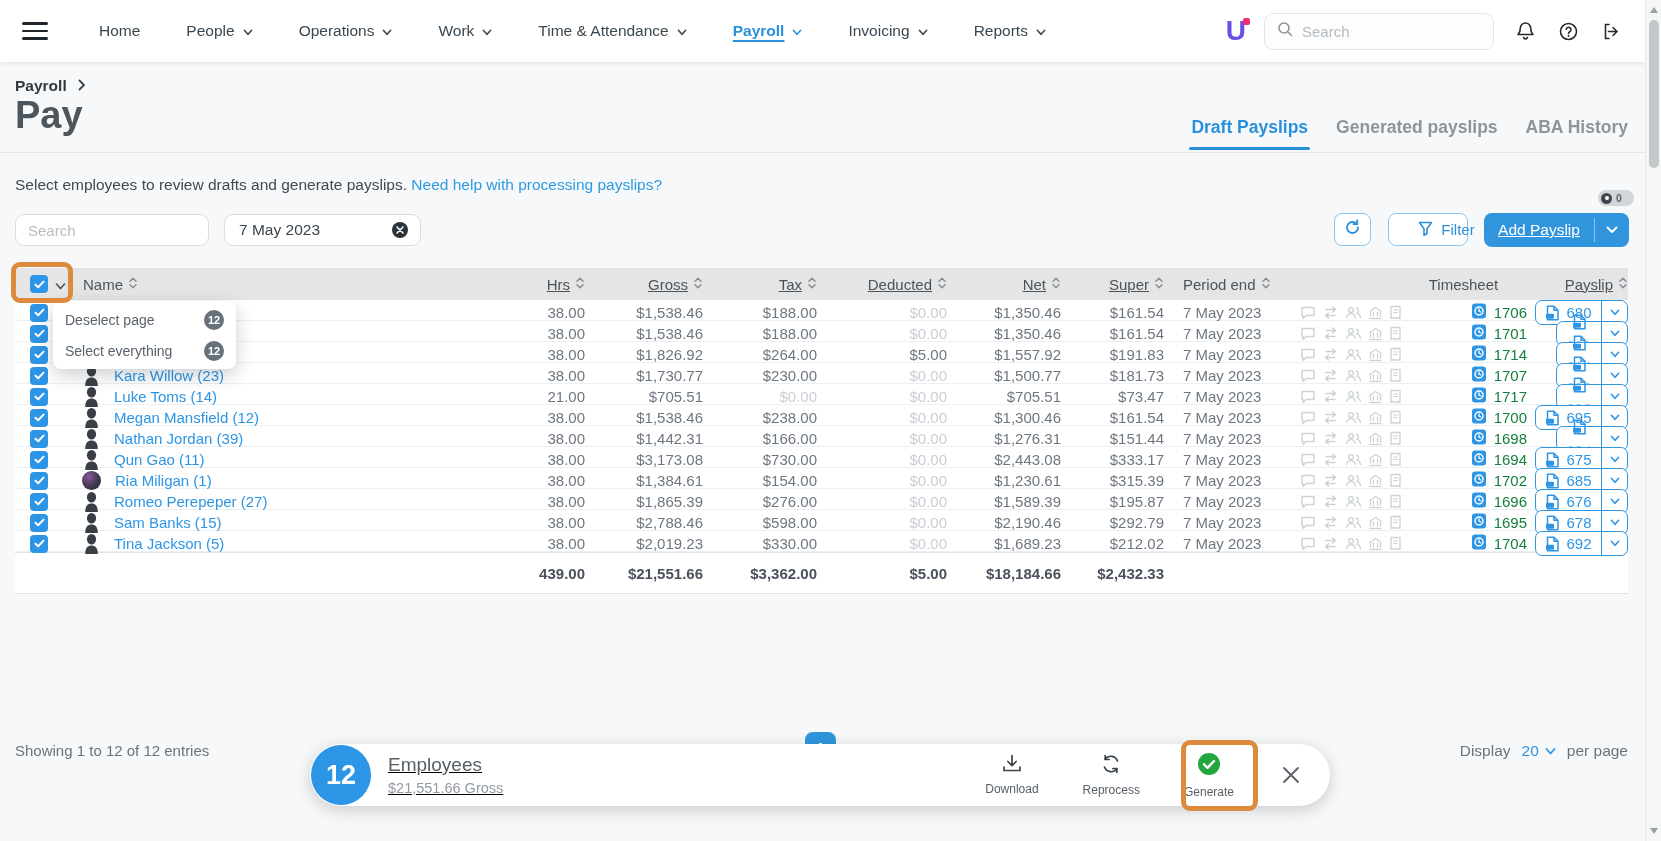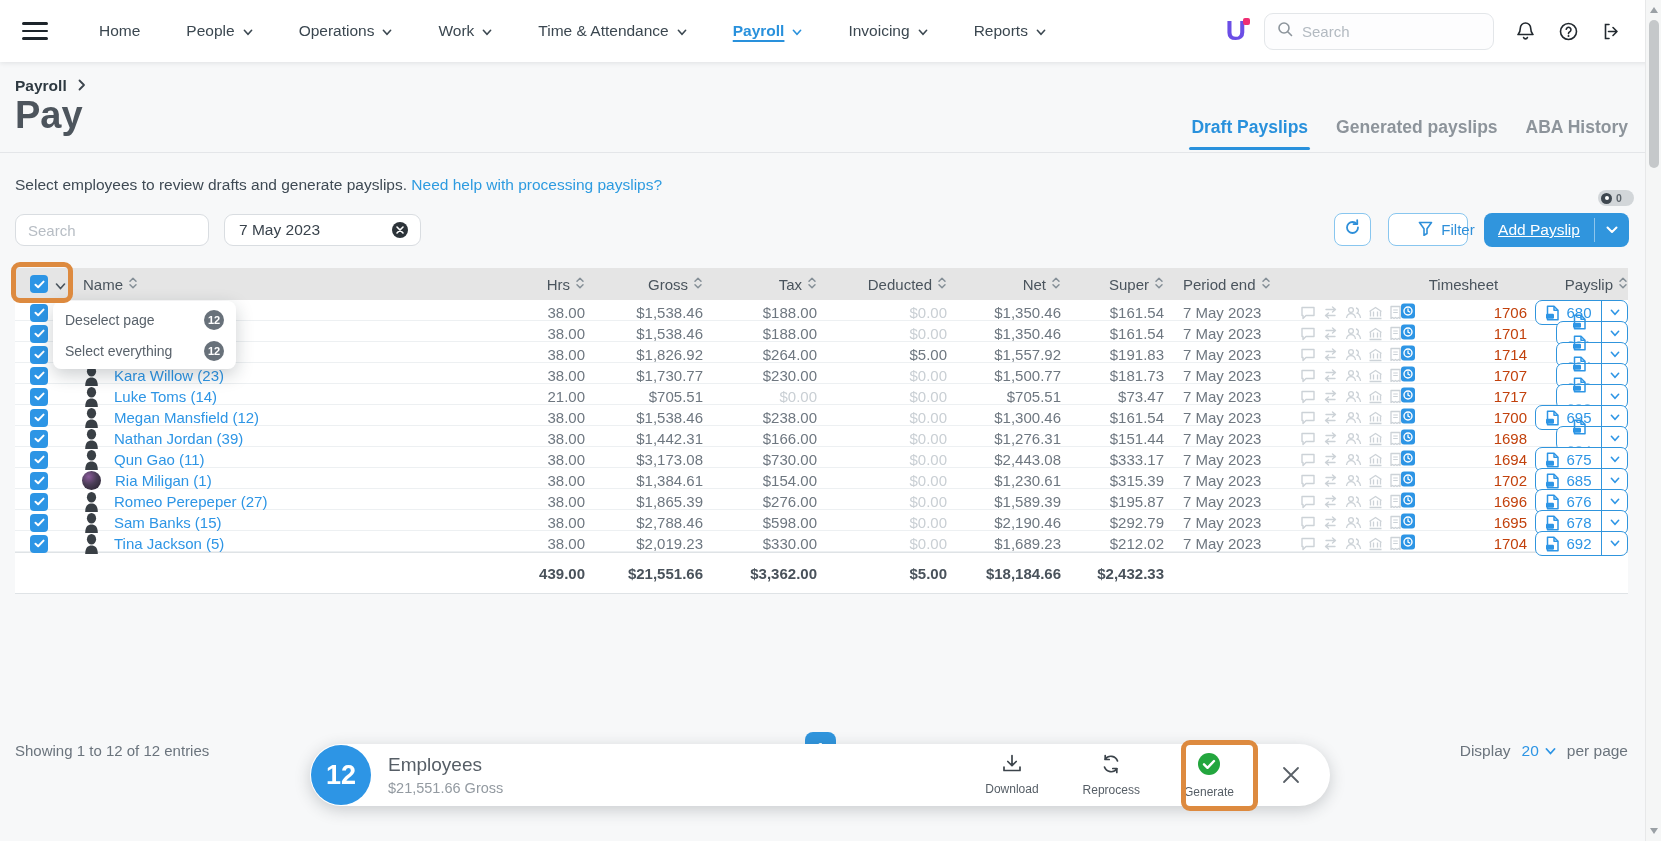--- a/index.html
+++ b/index.html
@@ -68,40 +68,40 @@
   .btn-add .main { width:110px; display:flex; align-items:center; justify-content:center; font-size:15.5px;text-decoration:underline; }
   .btn-add .sep { width:1px; background:rgba(255,255,255,.45); margin:5px 0; }
   .btn-add .caret { flex:1; display:flex; align-items:center; justify-content:center; }
 
   
   .table { position:absolute; left:15px; top:268px; width:1613px; z-index:1; }
   .grid { display:grid; grid-template-columns:65px 425px 80px 118px 114px 130px 114px 103px 136px 100px 127px 101px;
           align-items:center; }
   .thead { height:32px; background:#e5e5e5; font-size:15px; color:#4a545d; }
   .hcell { display:flex; align-items:center; gap:5px; }
-  .h-right { justify-content:flex-end; }
+  .h-right { justify-content:flex-end;text-decoration:underline; }
   .h-center { justify-content:center; }
   .h-name { padding-left:3px; }
   .h-period { padding-left:19px; }
   .cb-wrap { display:flex; align-items:center; gap:7px; padding-left:15px; }
   .checkbox { width:18px; height:18px; border-radius:4px; background:#2d95e5; display:flex; align-items:center;
               justify-content:center; cursor:pointer; flex:none; }
   .trow { height:21px; background:#fff; border-bottom:1px solid #edf0f2; font-size:15px; color:#6e7780; }
   .cell-cb { padding-left:15px; }
   .cell-name { display:flex; align-items:center; gap:14px; padding-left:3px; }
   .avatar { display:flex; width:17px; }
   .avatar-photo { width:19px; height:19px; border-radius:50%; flex:none; margin-left:-1px;
       background:radial-gradient(circle at 35% 30%, #8a5a9a 0%, #4a3d56 45%, #221d28 100%); }
   .name-link { color:#2d95e5; cursor:pointer; white-space:nowrap; }
   .num { text-align:right; justify-self:end; }
   .muted { color:#c9cfd4; }
   .cell-period { padding-left:19px; }
   .row-icons { display:flex; gap:6px; align-items:center; }
   .row-icons span { display:flex; cursor:pointer; }
-  .cell-ts { display:flex; align-items:center; justify-content:space-between; gap:7px; color:#c2410c; cursor:pointer; }
+  .cell-ts { display:flex; align-items:center; justify-content:flex-end; gap:7px; color:#15803d; cursor:pointer; }
   .cell-pay { justify-self:end; }
   .pay-btn { height:25px; border:1.5px solid #3095dd; border-radius:7px; background:#fff; display:flex;
              align-items:center; cursor:pointer; }
   .pay-btn .left { display:flex; align-items:center; gap:7px; padding:0 9px 0 9px; font-size:15px; color:#2d95e5; }
   .pay-btn .left.light { color:#8cc0e8;flex-direction:column; }
   .pay-btn .vsep { width:1.5px; align-self:stretch; background:#3095dd; }
   .pay-btn .dd { width:25px; display:flex; align-items:center; justify-content:center; }
   .totals { height:42px; background:#fff; border-top:1px solid #dfe3e6; border-bottom:1px solid #dfe3e6;
             font-size:15px; font-weight:700; color:#49525b; }
 
@@ -122,21 +122,21 @@
   .pg-prev { left:780px; top:738px; }
   .pg-next { left:858px; top:738px; }
   .pg-page { position:absolute; left:805px; top:732px; width:31px; height:31px; border-radius:8px; background:#3095dd;
              color:#fff; font-size:15px; font-weight:700; display:flex; align-items:center; justify-content:center; cursor:pointer; }
 
   
   .action-bar { position:absolute; left:310px; top:744px; width:1020px; height:62px; background:#fff;
                 border-radius:31px; box-shadow:0 4px 16px rgba(35,45,55,.22); display:flex; align-items:center; z-index:3; }
   .count-circle { width:60px; height:60px; border-radius:50%; background:#2d95e5; color:#fff; font-size:27px;
                   font-weight:600; display:flex; align-items:center; justify-content:center; margin-left:1px; flex:none; }
-  .bar-text { margin-left:17px; }
+  .bar-text { margin-left:17px;text-decoration:underline; }
   .bar-title { font-size:19px; color:#565e66; }
   .bar-sub { font-size:14.5px; color:#939aa1; margin-top:4px; }
   .bar-actions { margin-left:auto; display:flex; gap:44px; align-items:center; }
   .bar-action { display:flex; flex-direction:column; align-items:center; gap:5px; cursor:pointer; }
   .bar-action .lbl { font-size:12px; color:#565e66; }
   .bar-close { margin:0 30px 0 48px; display:flex; cursor:pointer; }
 
   
   .hl-box { position:absolute; border:5px solid #dd8a3f; border-radius:9px; z-index:7; pointer-events:none; }
   .hl-1 { left:11px; top:262px; width:62px; height:41px; }

